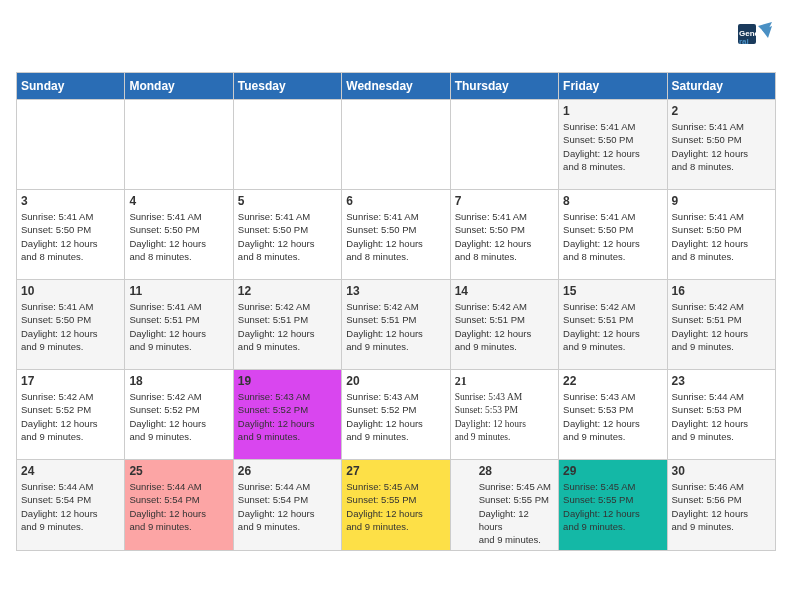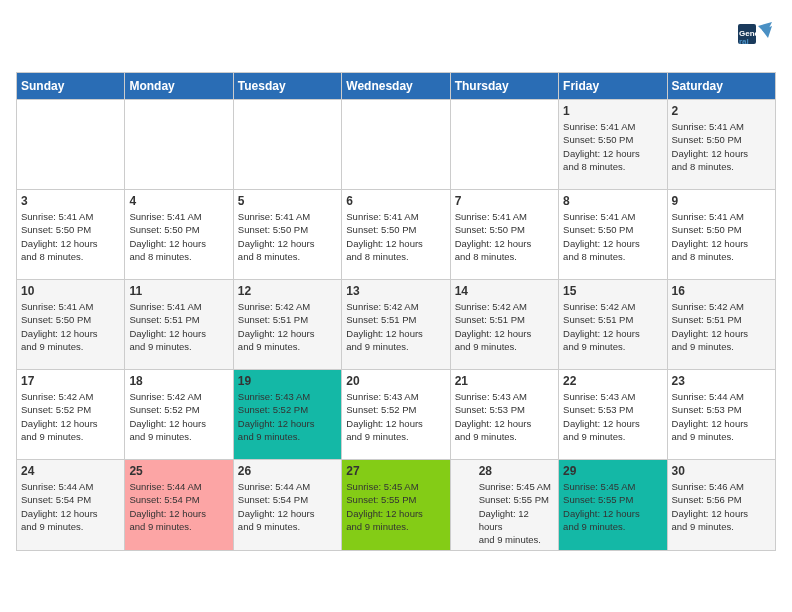--- a/index.html
+++ b/index.html
@@ -250,35 +250,35 @@
 Daylight: 12 hours
 and 9 minutes.</div>
         </td>
         <td style="background: rgb(255, 255, 255);">
           <span class="day-num">18</span>
           <div class="day-info" style="white-space: pre-line;">Sunrise: 5:42 AM
 Sunset: 5:52 PM
 Daylight: 12 hours
 and 9 minutes.</div>
         </td>
-        <td style="background: #14b8a6;">
+        <td style="background: #d946ef;">
           <span class="day-num">19</span>
           <div class="day-info" style="white-space: pre-line;">Sunrise: 5:43 AM
 Sunset: 5:52 PM
 Daylight: 12 hours
 and 9 minutes.</div>
         </td>
         <td style="background: rgb(255, 255, 255);">
           <span class="day-num">20</span>
           <div class="day-info" style="white-space: pre-line;">Sunrise: 5:43 AM
 Sunset: 5:52 PM
 Daylight: 12 hours
 and 9 minutes.</div>
         </td>
-        <td style="background: rgb(255, 255, 255);">
+        <td style="background: rgb(255, 255, 255); font-family: Liberation Serif, serif;">
           <span class="day-num">21</span>
           <div class="day-info" style="white-space: pre-line;">Sunrise: 5:43 AM
 Sunset: 5:53 PM
 Daylight: 12 hours
 and 9 minutes.</div>
         </td>
         <td style="background: rgb(255, 255, 255);">
           <span class="day-num">22</span>
           <div class="day-info" style="white-space: pre-line;">Sunrise: 5:43 AM
 Sunset: 5:53 PM
@@ -308,21 +308,21 @@
 Daylight: 12 hours
 and 9 minutes.</div>
         </td>
         <td style="background: rgb(245, 245, 245);">
           <span class="day-num">26</span>
           <div class="day-info" style="white-space: pre-line;">Sunrise: 5:44 AM
 Sunset: 5:54 PM
 Daylight: 12 hours
 and 9 minutes.</div>
         </td>
-        <td style="background: #84cc16;">
+        <td style="background: #fde047;">
           <span class="day-num">27</span>
           <div class="day-info" style="white-space: pre-line;">Sunrise: 5:45 AM
 Sunset: 5:55 PM
 Daylight: 12 hours
 and 9 minutes.</div>
         </td>
         <td style="background: rgb(245, 245, 245); padding-left: 28px;">
           <span class="day-num">28</span>
           <div class="day-info" style="white-space: pre-line;">Sunrise: 5:45 AM
 Sunset: 5:55 PM

